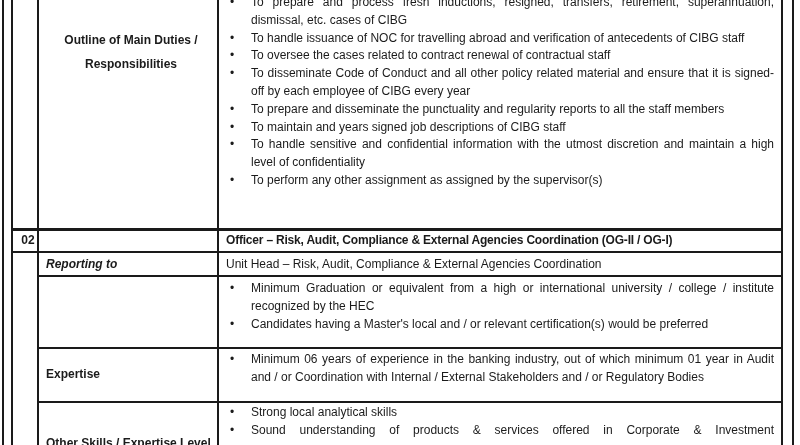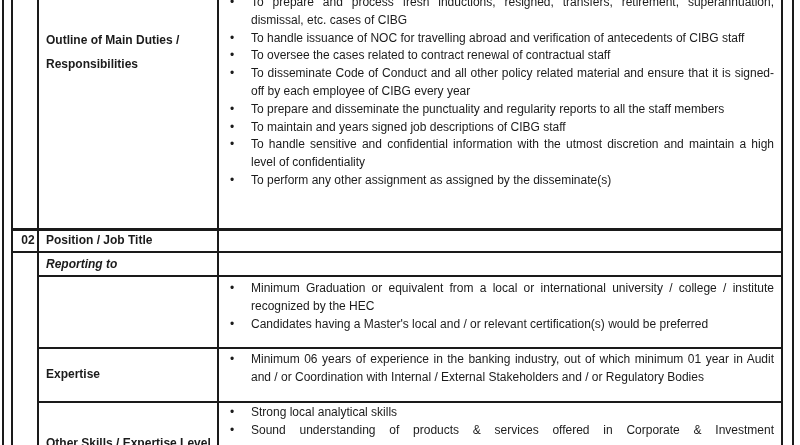--- a/index.html
+++ b/index.html
@@ -8,21 +8,21 @@
     width:800px;height:445px;
     background:#ffffff;
     overflow:hidden;
     font-family:"Liberation Sans", sans-serif;
     color:#1b1b1b;
     -webkit-font-smoothing:antialiased;
   }
   .vline{position:absolute;top:0;height:445px;width:2px;background:#1a1a1a;}
   .hline{position:absolute;height:2px;background:#1a1a1a;}
   .cell{position:absolute;font-size:12px;}
-  .bold{font-weight:bold;}
+  .bold{font-weight:bold;text-align:center;}
   .nowrap{white-space:nowrap;}
   .fit{letter-spacing:-0.2px;}
   .label-wrap{line-height:24px;}
   .bullets{position:absolute;width:565px;font-size:12px;line-height:17.8px;}
   .bullet{position:relative;padding:0 8px 0 34px;}
   .dot{position:absolute;left:13px;top:0;}
   .txt{display:block;text-align:justify;}
   .txt.force-just{text-align-last:justify;}
 </style>
 </head>
@@ -69,33 +69,34 @@
     <div class="bullet">
       <span class="dot">•</span>
       <span class="txt">To maintain and years signed job descriptions of CIBG staff</span>
     </div>
     <div class="bullet">
       <span class="dot">•</span>
       <span class="txt">To handle sensitive and confidential information with the utmost discretion and maintain a high level of confidentiality</span>
     </div>
     <div class="bullet">
       <span class="dot">•</span>
-      <span class="txt">To perform any other assignment as assigned by the disseminate(s)</span>
+      <span class="txt">To perform any other assignment as assigned by the supervisor(s)</span>
     </div>
   </div>
 
   <div class="cell bold" style="left:11px;top:233px;width:34px;text-align:center;">02</div>
-  <div class="cell bold nowrap" style="left:46px;top:233px;">Position / Job Title</div>
+  <div class="cell bold nowrap fit" style="left:226px;top:233px;">Officer – Risk, Audit, Compliance &amp; External Agencies Coordination (OG-II / OG-I)</div>
 
   <div class="cell bold nowrap" style="left:46px;top:257px;font-style:italic;">Reporting to</div>
+  <div class="cell nowrap" style="left:226px;top:257px;">Unit Head – Risk, Audit, Compliance &amp; External Agencies Coordination</div>
 
   <div class="bullets" style="left:217px;top:280px;">
     <div class="bullet">
       <span class="dot">•</span>
-      <span class="txt">Minimum Graduation or equivalent from a local or international university / college / institute recognized by the HEC</span>
+      <span class="txt">Minimum Graduation or equivalent from a high or international university / college / institute recognized by the HEC</span>
     </div>
     <div class="bullet">
       <span class="dot">•</span>
       <span class="txt">Candidates having a Master's local and / or relevant certification(s) would be preferred</span>
     </div>
   </div>
 
   <div class="cell bold nowrap" style="left:46px;top:367px;">Expertise</div>
   <div class="bullets" style="left:217px;top:351px;">
     <div class="bullet">

